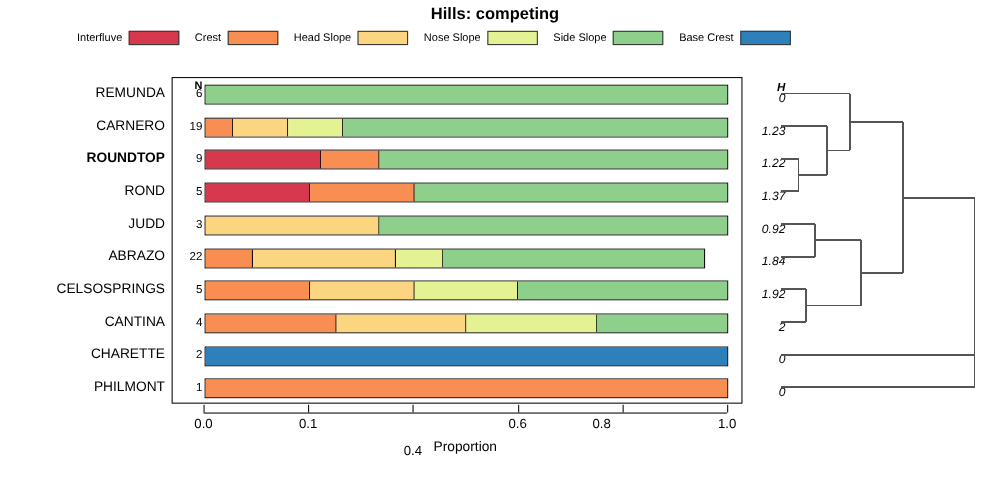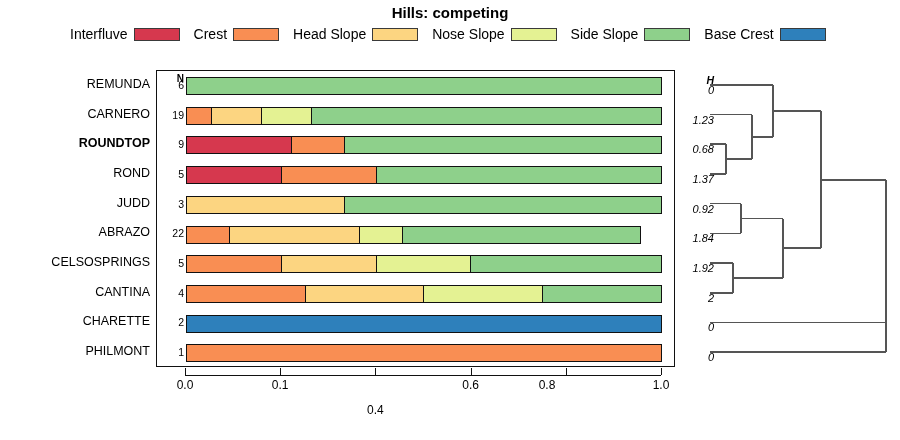--- a/index.html
+++ b/index.html
@@ -47,21 +47,21 @@
     align-items: center;
     justify-content: flex-start;
   }
   .legend-item {
     display: flex;
     flex-direction: row;
     align-items: center;
     margin-right: 14px;
   }
   .legend-label {
-    font-size: 14px;
+    font-size: 10px;
     margin-right: 6px;
     white-space: nowrap;
   }
   .legend-swatch {
     width: 46px;
     height: 13px;
     border: 1px solid #3a3a3a;
     box-sizing: border-box;
   }
 
@@ -319,21 +319,21 @@
       <div class="ylabel" style="top: 255.05px;">CELSOSPRINGS</div>
       <div class="ylabel" style="top: 284.75px;">CANTINA</div>
       <div class="ylabel" style="top: 314.45px;">CHARETTE</div>
       <div class="ylabel" style="top: 344.15px;">PHILMONT</div>
     </div>
 
   <div class="hhead" style="top:74px;">H</div>
   <div id="hcol-host">
       <div class="hcol" style="top: 83.85px;">0</div>
       <div class="hcol" style="top: 113.55px;">1.23</div>
-      <div class="hcol" style="top: 143.25px;">0.68</div>
+      <div class="hcol" style="top: 143.25px;">1.22</div>
       <div class="hcol" style="top: 172.95px;">1.37</div>
       <div class="hcol" style="top: 202.65px;">0.92</div>
       <div class="hcol" style="top: 232.35px;">1.84</div>
       <div class="hcol" style="top: 262.05px;">1.92</div>
       <div class="hcol" style="top: 291.75px;">2</div>
       <div class="hcol" style="top: 321.45px;">0</div>
       <div class="hcol" style="top: 351.15px;">0</div>
     </div>
 
   <div class="xaxis-line"></div>
@@ -344,20 +344,21 @@
       <div class="xticklabel" style="left: 280.2px;">0.1</div>
       <div class="xtick" style="left: 375.4px;"></div>
       <div class="xticklabel" style="left: 375.4px; margin-top: 25px;">0.4</div>
       <div class="xtick" style="left: 470.6px;"></div>
       <div class="xticklabel" style="left: 470.6px;">0.6</div>
       <div class="xtick" style="left: 565.8px;"></div>
       <div class="xticklabel" style="left: 547px;">0.8</div>
       <div class="xtick" style="left: 661px;"></div>
       <div class="xticklabel" style="left: 661px;">1.0</div>
     </div>
+  <div class="xaxis-title">Proportion</div>
 
   <div class="dendro">
     <svg width="210" height="297" viewBox="0 0 210 297">
       <g stroke="#555555" stroke-width="1.6" fill="none" shape-rendering="crispEdges">
 
         <path d="M 20 15 L 83 15"></path>
 
         <path d="M 20 44.5 L 62 44.5"></path>
 
         <path d="M 20 74.2 L 36 74.2"></path>

